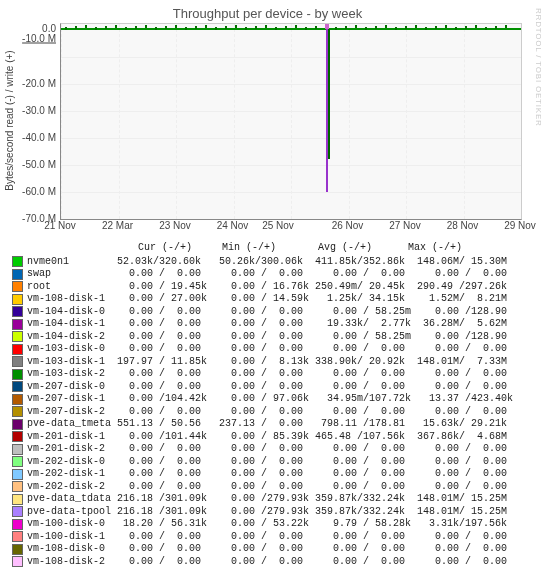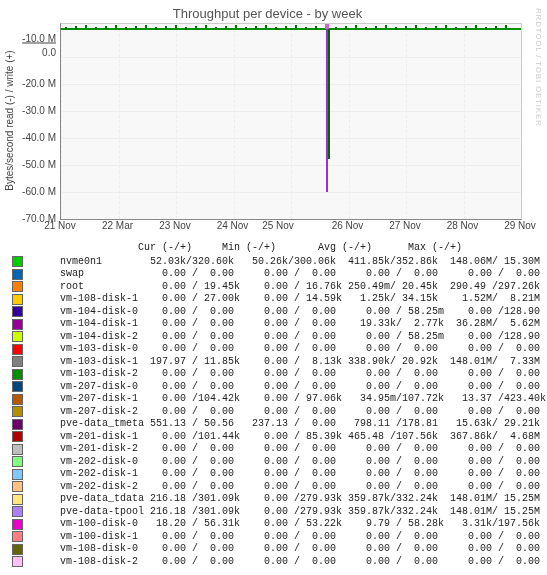--- a/index.html
+++ b/index.html
@@ -125,36 +125,35 @@
   }
   .swatch {
     width: 9px;
     height: 9px;
     border: 1px solid #666;
     margin-right: 4px;
     flex: 0 0 auto;
   }
   .legend-text {
     white-space: pre;
-    margin-left: 33px;
   }
 </style>
 </head>
 <body>
 
 <div class="container">
   <div class="watermark">RRDTOOL / TOBI OETIKER</div>
   <div class="title">Throughput per device - by week</div>
 
   <div class="plot-wrap">
     <div class="ylabel-wrap">
       <div class="ylabel">Bytes/second read (-) / write (+)</div>
     </div>
     <div class="yaxis" id="yaxis">
-        <div class="ytick" style="top: 5.41667px; margin-top: 24px;">0.0</div>
+        <div class="ytick" style="top: 5.41667px;">0.0</div>
         <div class="ytick" style="top: 15px; text-decoration: underline;">-10.0 M</div>
         <div class="ytick" style="top: 59.5833px;">-20.0 M</div>
         <div class="ytick" style="top: 86.6667px;">-30.0 M</div>
         <div class="ytick" style="top: 113.75px;">-40.0 M</div>
         <div class="ytick" style="top: 140.833px;">-50.0 M</div>
         <div class="ytick" style="top: 167.917px;">-60.0 M</div>
         <div class="ytick" style="top: 195px;">-70.0 M</div>
       </div>
     <div class="plot" id="plot">
         <div class="grid-h zero" style="top: 5.41667px;"></div>

